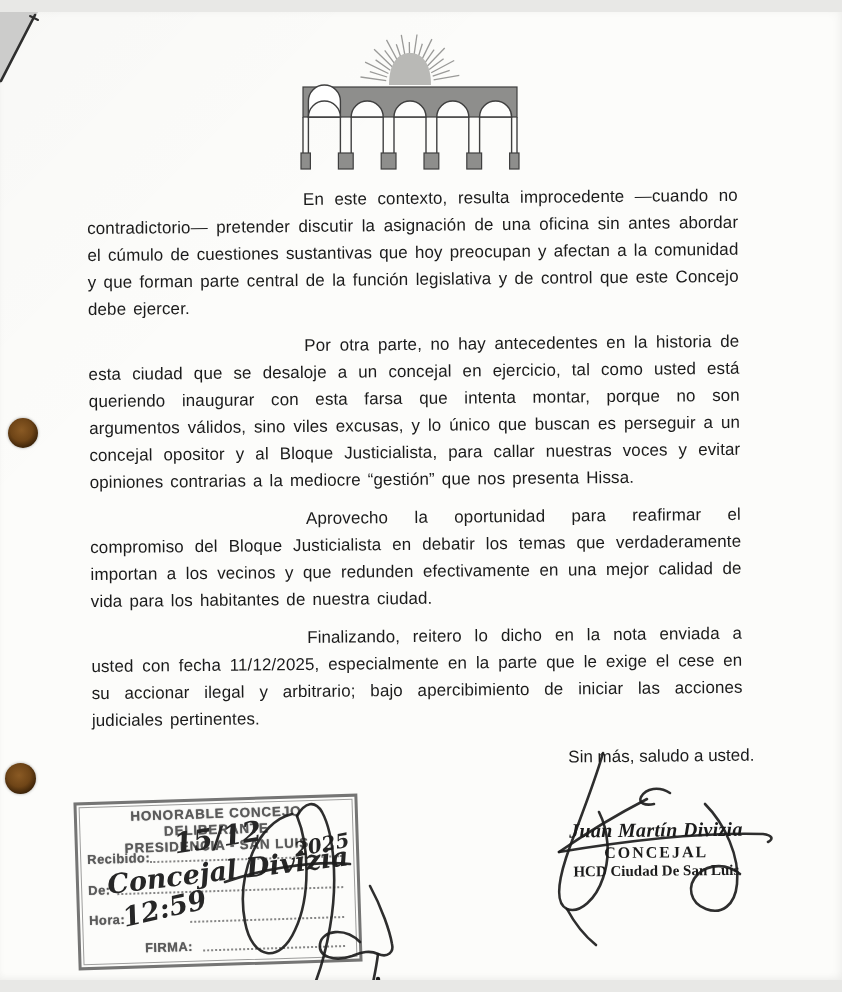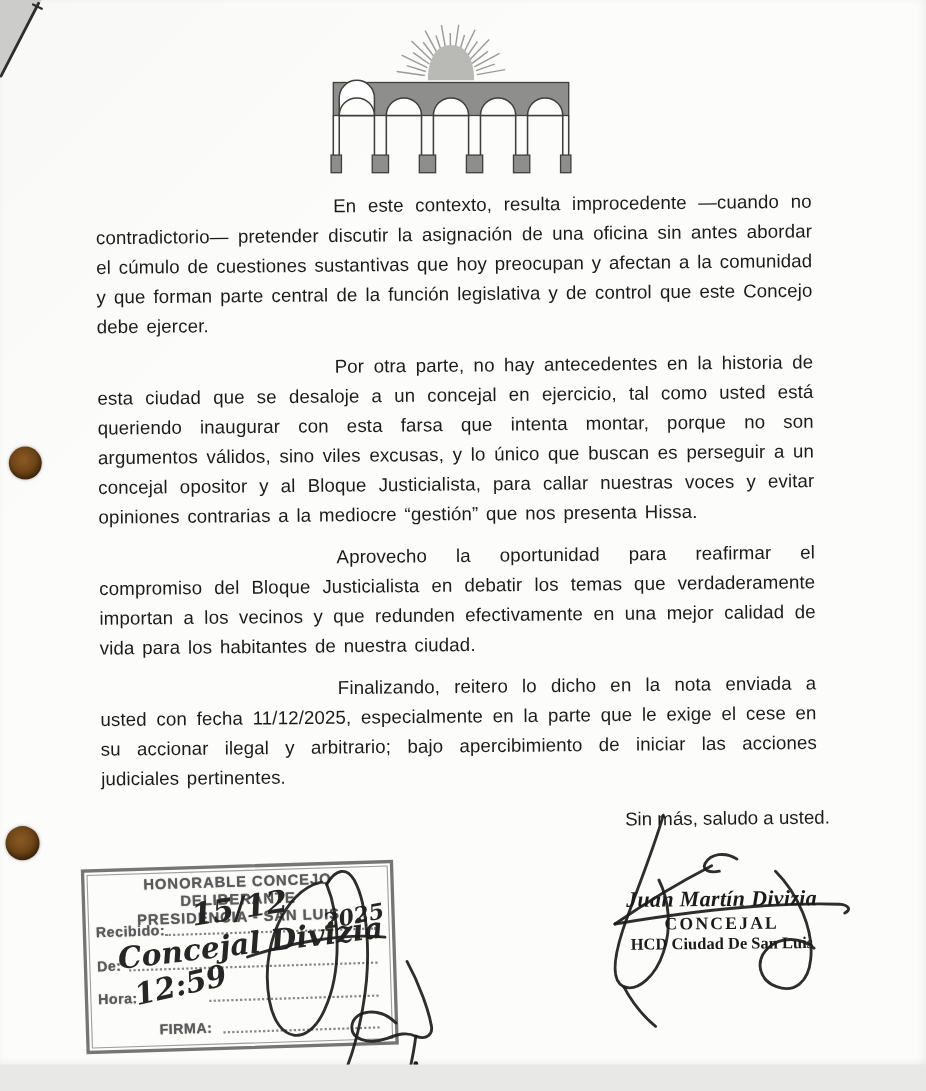--- a/index.html
+++ b/index.html
@@ -1,21 +1,21 @@
 <!DOCTYPE html>
 <html style="--paper: #fcfcfa; --ink: #1b1b1b; --stamp-ink: #5a5a5a; --handwriting: #262626; --emblem-gray: #8e8e8c; --emblem-sun: #b9b9b6;"><head>
 <meta charset="utf-8">
 <style>
   :root{
     --paper:#fcfcfa; --ink:#1b1b1b; --stamp-ink:#5a5a5a;
     --handwriting:#262626; --emblem-gray:#8e8e8c; --emblem-sun:#b9b9b6;
   }
   html,body{margin:0;padding:0;background:#e8e8e6;}
   .page{
-    position:relative; width:842px; height:968px; margin:0 auto;
+    position:relative; width:842px; height:968px; margin:12px auto;
     background:var(--paper);
     background-image:linear-gradient(135deg, rgba(0,0,0,.015) 0%, rgba(0,0,0,0) 30%);
     box-shadow:inset -4px 0 8px rgba(0,0,0,.035), inset 0 -3px 6px rgba(0,0,0,.03);
     overflow:hidden;
     font-family:"Liberation Sans", sans-serif;
     color:var(--ink);
   }
   
   .corner-fold{position:absolute;left:0;top:0;}
   

